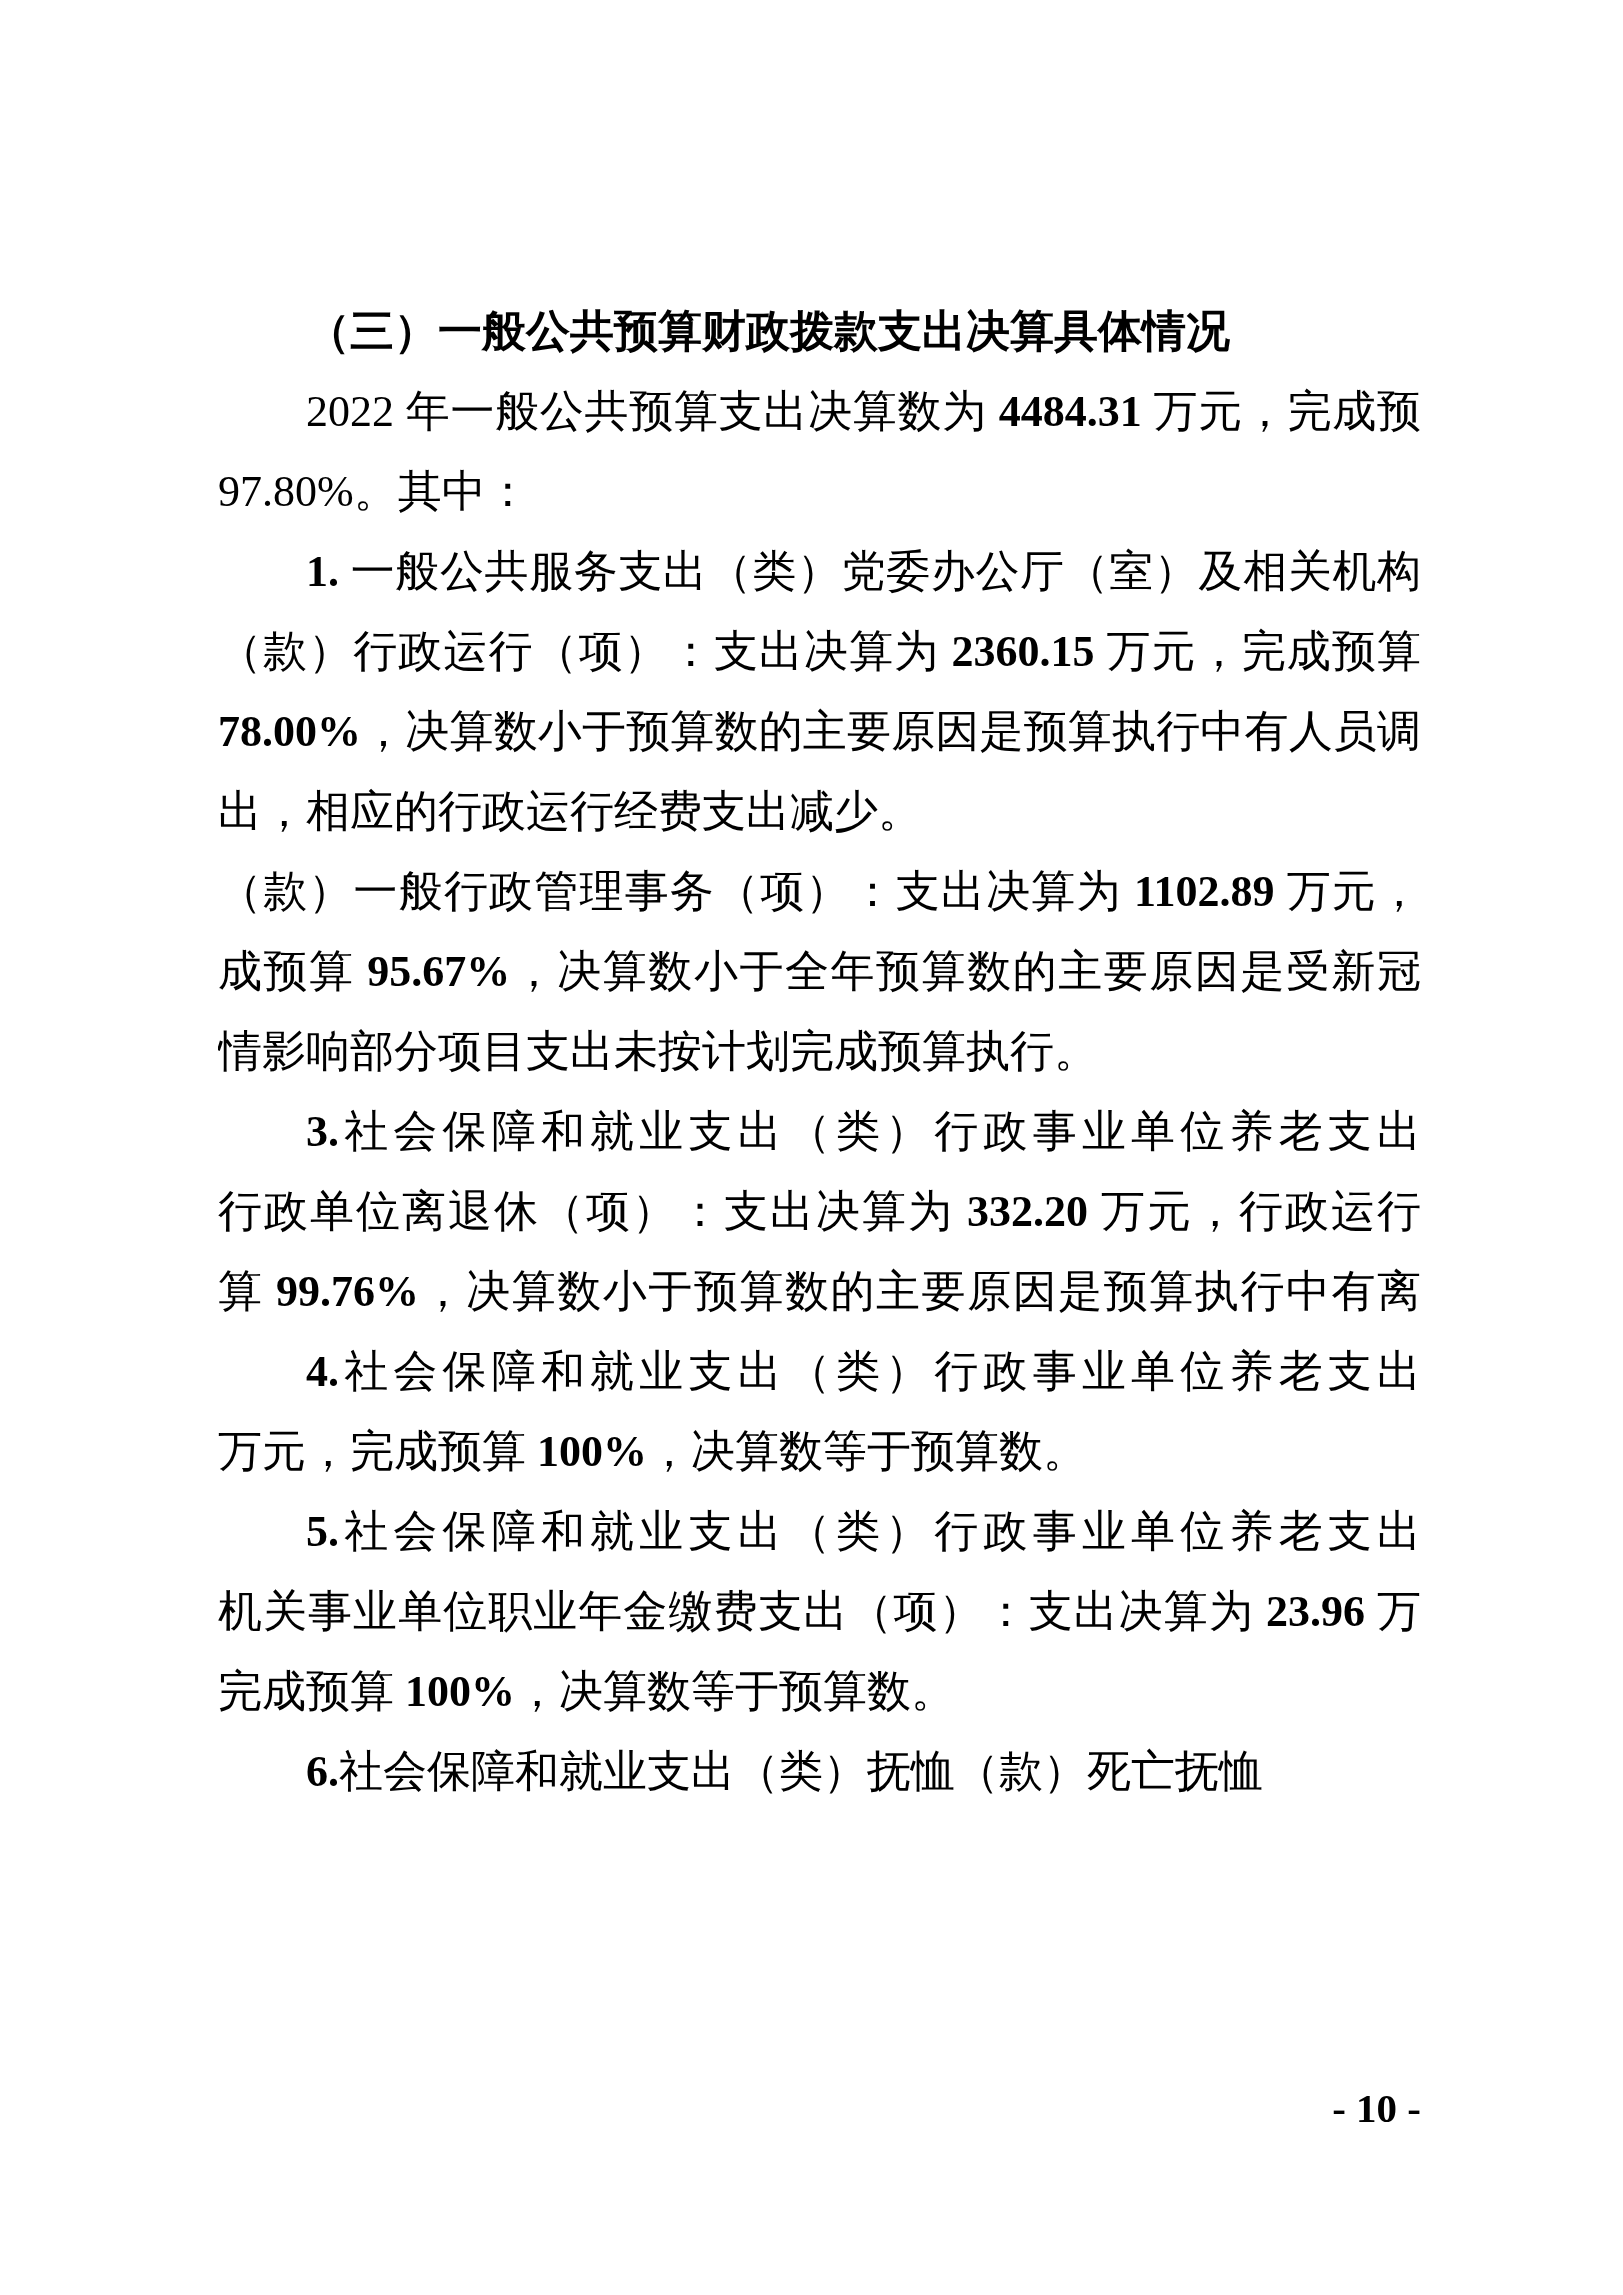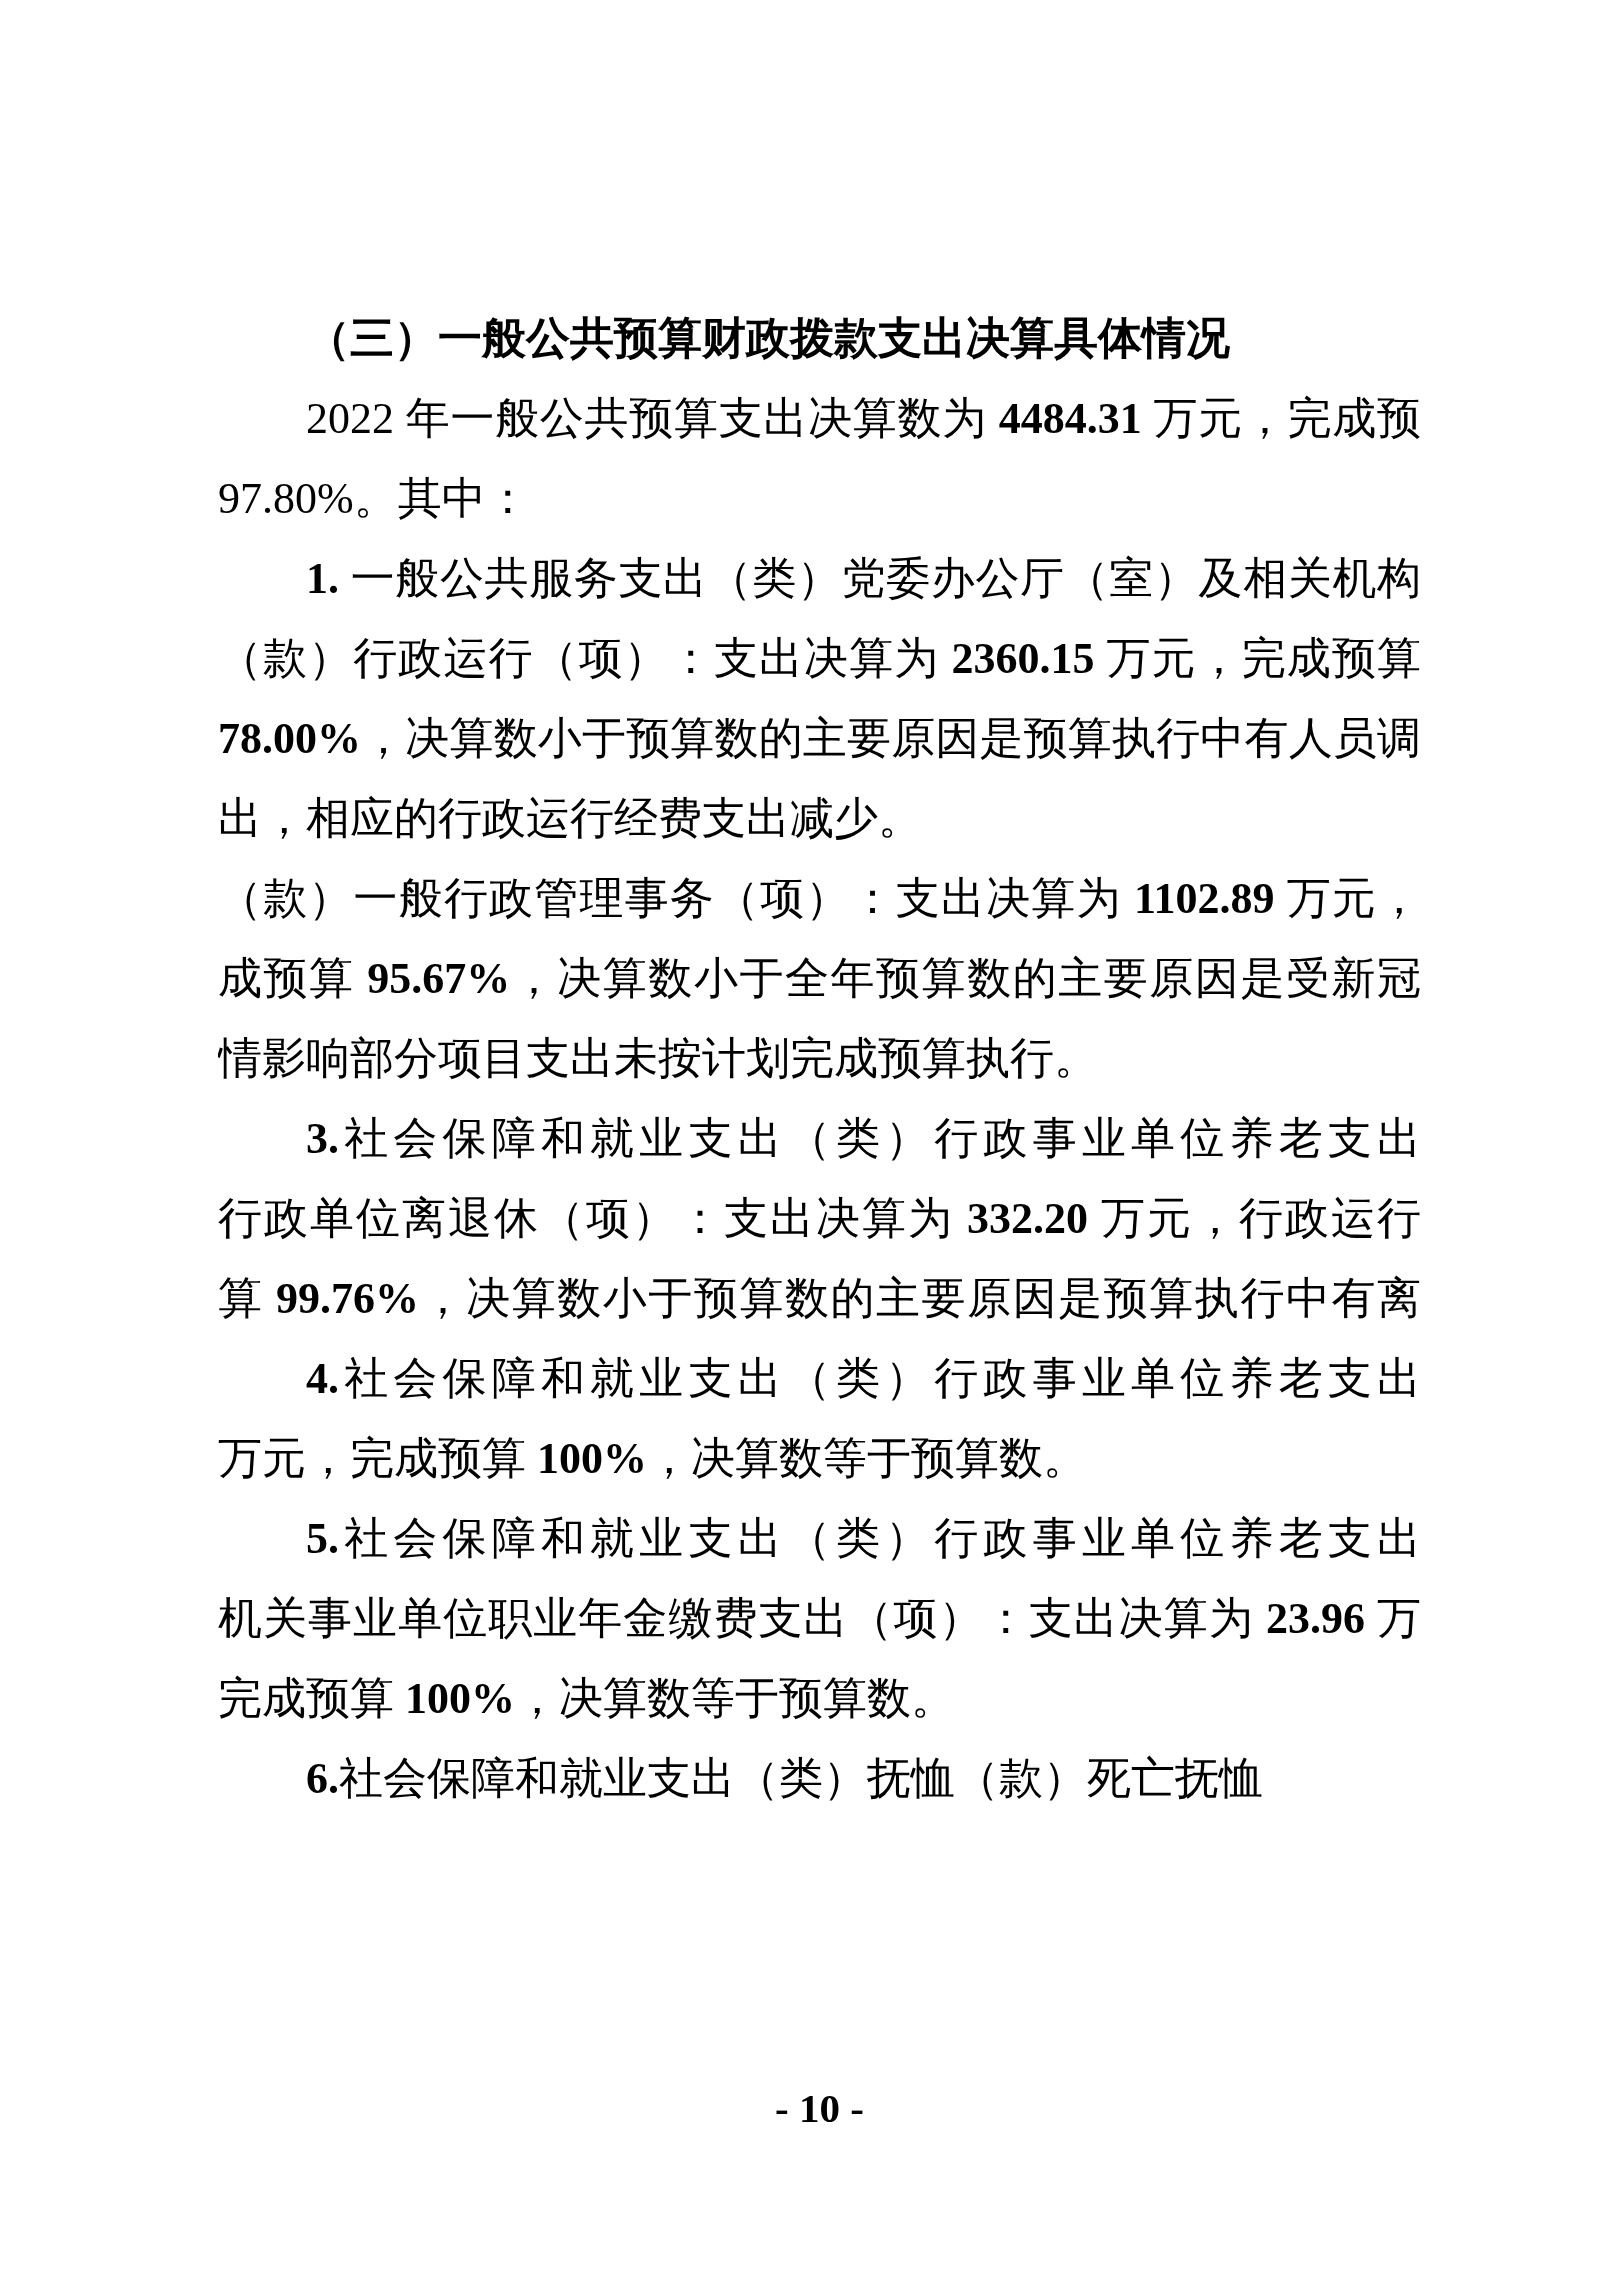--- a/index.html
+++ b/index.html
@@ -10,21 +10,21 @@
     width: 1623px;
     height: 2295px;
     background: #ffffff;
     color: #000000;
     overflow: hidden;
     font-family: "Liberation Serif", "DejaVu Serif", serif;
   }
   .doc {
     position: absolute;
     left: 218px;
-    top: 299px;
+    top: 292px;
     width: 1203px;
     font-size: 44px;
     line-height: 80px;
     letter-spacing: 0;
   }
   .line {
     height: 80px;
     overflow: hidden;
     white-space: normal;
   }
@@ -36,21 +36,21 @@
   }
   .line.heading { font-weight: bold; }
   .b { font-weight: bold; }
   .pageno {
     position: absolute;
     left: 218px;
     top: 2068px;
     width: 1203px;
     height: 80px;
     line-height: 80px;
-    text-align: center;
+    text-align: right;
     font-size: 41px;
     font-weight: bold;
   }
 </style>
 </head>
 <body>
 
 <div class="page">
   <div class="doc">
       <div class="line indent heading"><span class="b">（三）一般公共预算财政拨款支出决算具体情况</span></div>

